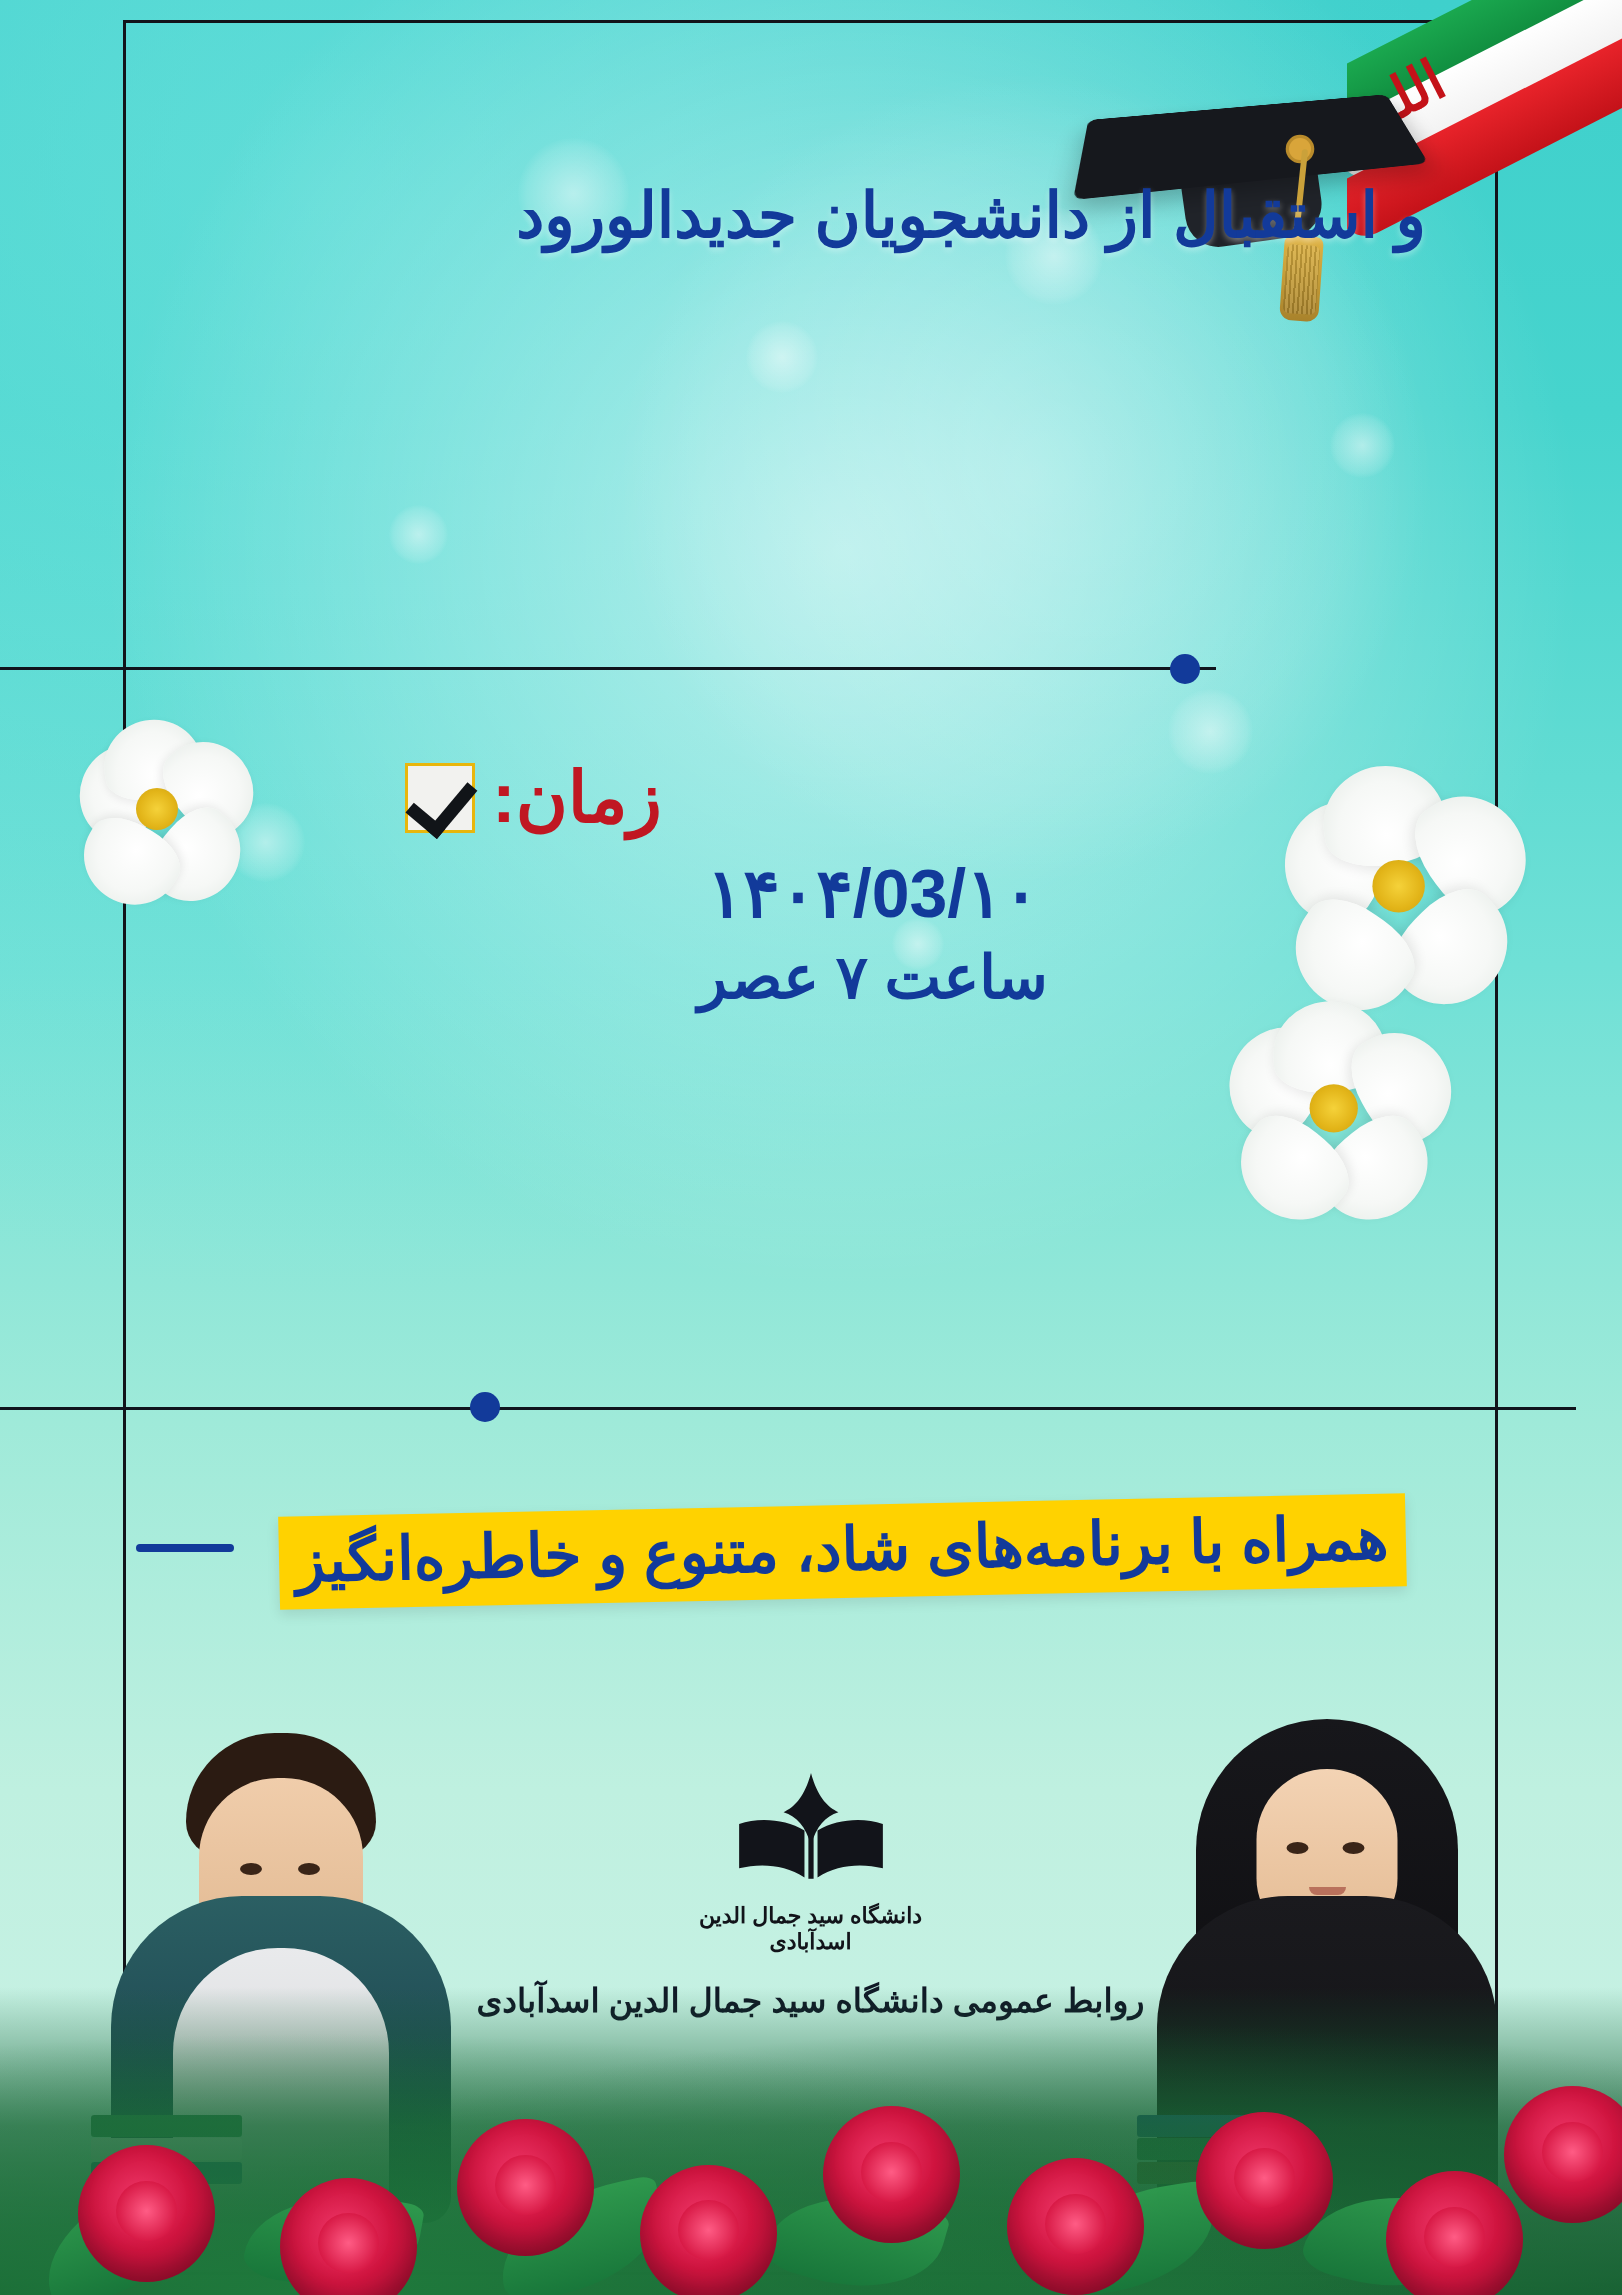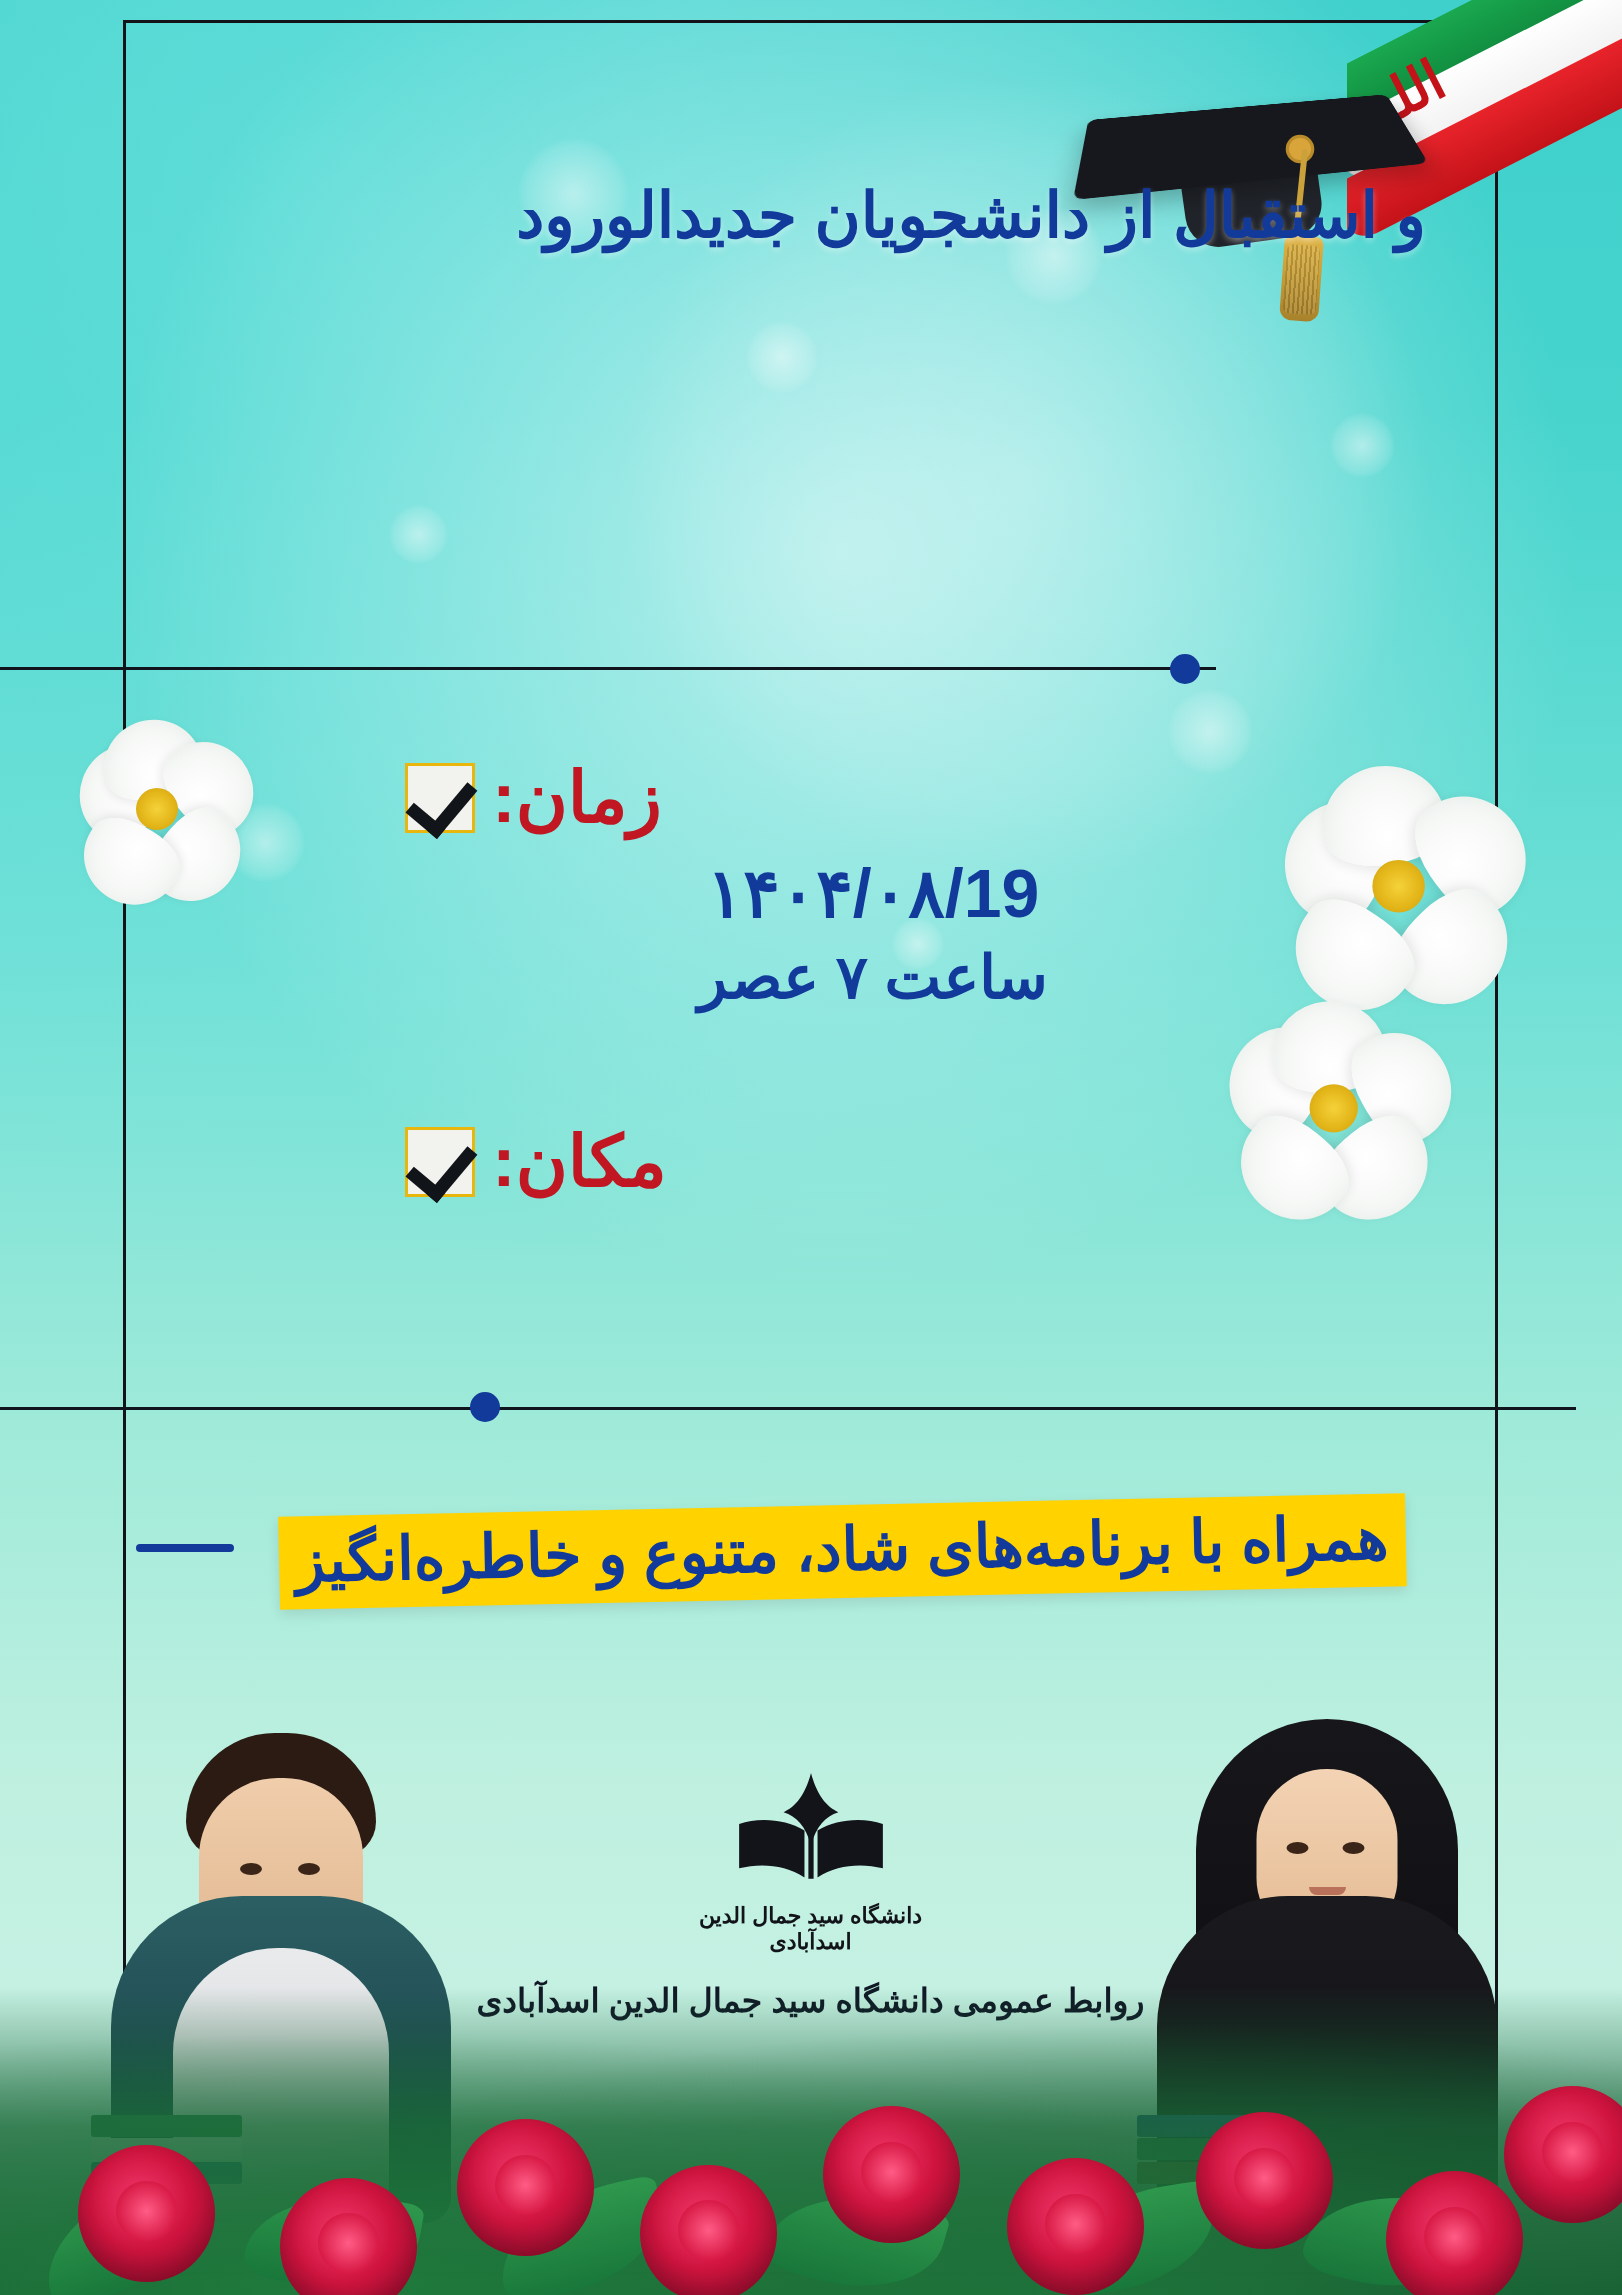--- a/index.html
+++ b/index.html
@@ -611,29 +611,25 @@
     <div class="petal" style="left:23px;  top:108px; transform:rotate(-140deg);"></div>
     <div class="core" style="left:88px; top:72px;"></div>
   </div>
 
   <div class="info">
 
     <div class="row-label">
       <div class="checkbox"></div>
       <div class="lbl">زمان:</div>
     </div>
-    <div class="val">۱۴۰۴/۰۸/19</div>
+    <div class="val">۱۴۰۴/03/۱۰</div>
     <div class="val small">ساعت ۷ عصر</div>
 
     <div class="spacer-1"></div>
 
-    <div class="row-label">
-      <div class="checkbox"></div>
-      <div class="lbl">مکان:</div>
-    </div>
   </div>
 
   <div class="divider-bottom"></div>
   <div class="divider-bottom-dot"></div>
 
   <div class="program-dash"></div>
   <div class="program">همراه با برنامه‌های شاد، متنوع و خاطره‌انگیز</div>
 
   <div class="uni-logo">
     <svg class="uni-mark" viewBox="0 0 300 200">

